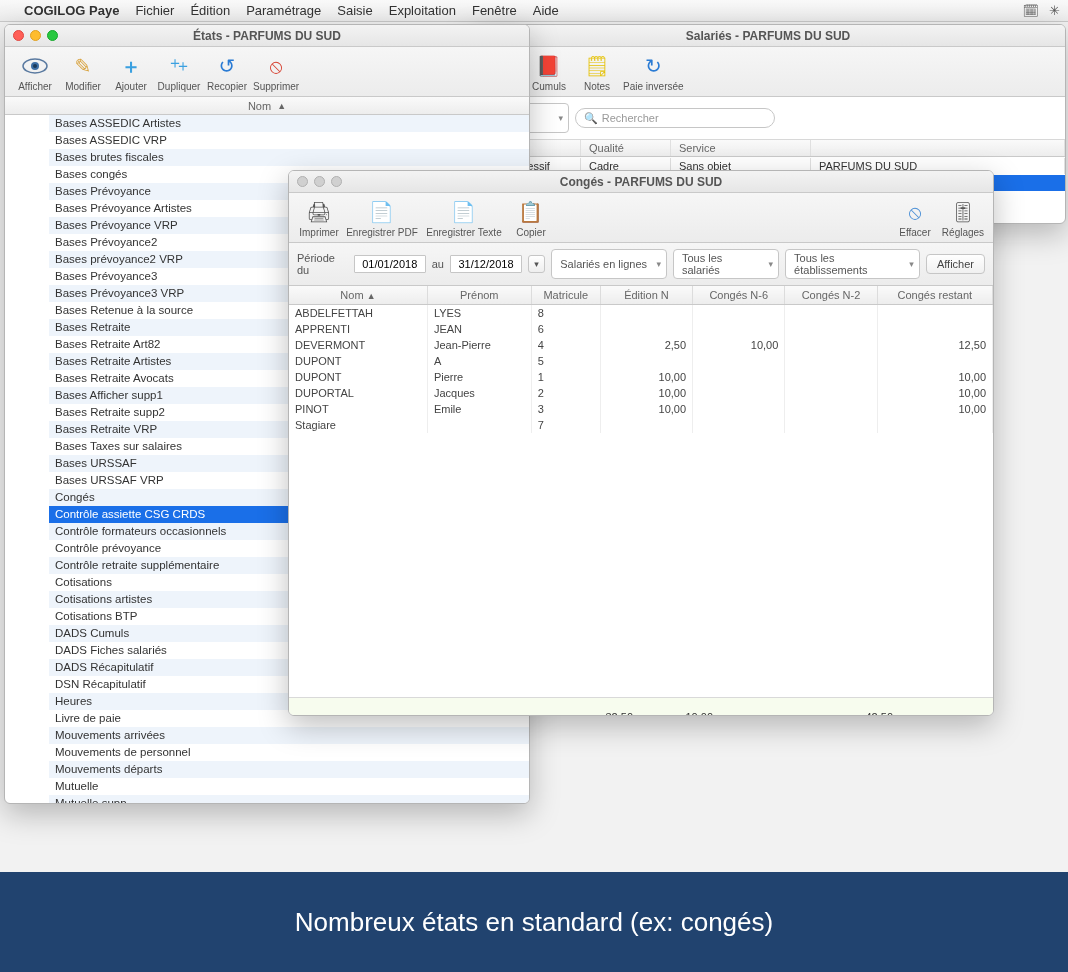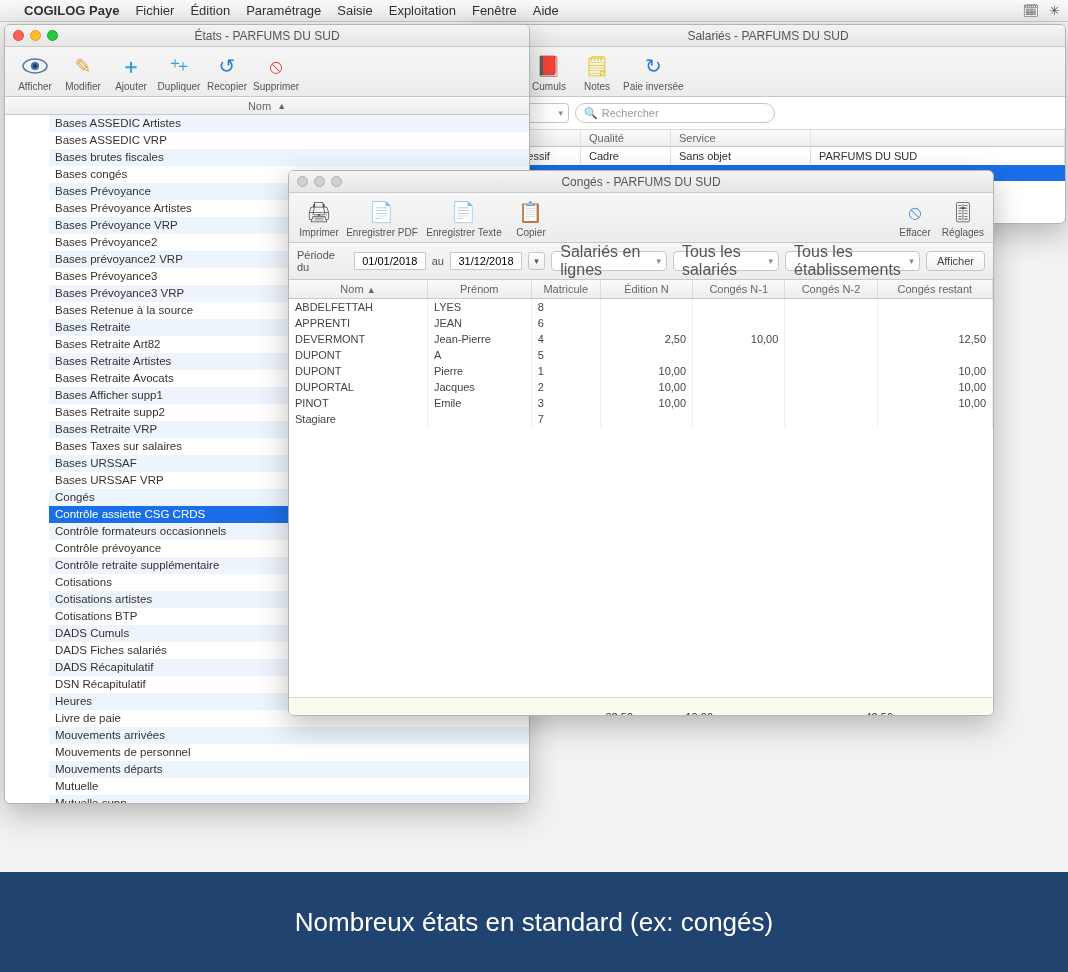--- a/index.html
+++ b/index.html
@@ -45,21 +45,21 @@
     position:relative;
     font-size:12px;
     color:#555;
   }
   .titlebar .dots { display:flex; gap:6px; position:absolute; left:8px;}
   .dot{width:11px;height:11px;border-radius:50%;}
   .dot.r{background:#ff5f57;border:1px solid #e04640;}
   .dot.y{background:#febc2e;border:1px solid #dfa023;}
   .dot.g{background:#28c840;border:1px solid #17a82d;}
   .dot.gray{background:#d0d0d0;border:1px solid #b0b0b0;}
-  .titlebar .title { margin:16px auto; }
+  .titlebar .title { margin:16px auto;font-weight:bold; }
   .toolbar {
     display:flex;
     gap:4px;
     padding:6px 8px 4px;
     background:linear-gradient(#f6f6f6,#ececec);
     border-bottom:1px solid #c9c9c9;
     font-size:10px;
   }
   .tbtn {
     display:flex; flex-direction:column; align-items:center;
@@ -73,21 +73,21 @@
   .colhdr { background:linear-gradient(#fafafa,#ededed); border-bottom:1px solid #c9c9c9; height:18px; display:flex; align-items:center; padding:0 6px; font-size:11px; color:#666;}
   .colhdr .sort { margin-left:6px; font-size:9px;}
   
   .listbody { overflow-y:auto;margin-left:44px; }
   .listrow { height:17px; line-height:17px; padding:0 6px; font-size:11.5px; color:#333; white-space:nowrap;}
   .even { background:#eef4fb; }
   .selected { background:#1a6fe8; color:#fff; }
   
   .sal-toolbar { display:flex; gap:4px; padding:6px 8px 4px; background:linear-gradient(#f6f6f6,#ececec); border-bottom:1px solid #c9c9c9; font-size:10px;}
   .sal-filters { display:flex; gap:6px; padding:6px 8px; background:#fff; border-bottom:1px solid #d8d8d8; align-items:center;}
-  .select-pill { height:20px; background:#fff; border:1px solid #c6c6c6; border-radius:4px; padding:0 18px 0 8px; font-size:16px; display:flex; align-items:center; color:#555; position:relative;}
+  .select-pill { height:30px; background:#fff; border:1px solid #c6c6c6; border-radius:4px; padding:0 18px 0 8px; font-size:11px; display:flex; align-items:center; color:#555; position:relative;}
   .select-pill::after{content:"▾"; position:absolute; right:5px; font-size:9px; color:#888;}
   .search-pill { flex:0 0 200px; height:20px; border:1px solid #c6c6c6; border-radius:10px; display:flex; align-items:center; gap:4px; padding:0 8px; color:#999; font-size:11px;}
   .sal-header { display:flex; background:linear-gradient(#fafafa,#ededed); border-bottom:1px solid #c9c9c9; font-size:11px; color:#666;}
   .sal-header > div, .sal-row > div { padding:2px 8px; border-right:1px solid #e0e0e0;}
   .sal-row { display:flex; font-size:11px; height:18px; align-items:center;}
   .sal-blue { background:#1a6fe8;}
   
   .cg-filters { display:flex; gap:6px; align-items:center; padding:6px 8px; background:linear-gradient(#f6f6f6,#ececec); border-bottom:1px solid #c9c9c9; font-size:11px; color:#555;}
   .dateinput { width:72px; height:18px; border:1px solid #c6c6c6; border-radius:1px; text-align:center; font-size:11px; background:#fff;}
   .btn-plain { height:20px; border:1px solid #c6c6c6; border-radius:4px; background:linear-gradient(#fff,#f0f0f0); padding:0 10px; font-size:11px; color:#444; display:flex; align-items:center;}
@@ -325,21 +325,21 @@
         <col style="width:80px">
         <col style="width:80px">
         <col style="width:100px">
     </colgroup>
     <thead>
         <tr id="cg-head-row">
           <th style="text-align: center;">Nom <span style="font-size:9px">▲</span></th>
           <th>Prénom</th>
           <th>Matricule</th>
           <th>Édition N</th>
-          <th>Congés N-1</th>
+          <th>Congés N-6</th>
           <th>Congés N-2</th>
           <th>Congés restant</th>
         </tr>
       </thead>
     <tbody id="cg-body">
         <tr>
           <td>ABDELFETTAH</td>
           <td>LYES</td>
           <td style="text-align: left;">8</td>
           <td class="num"></td>

